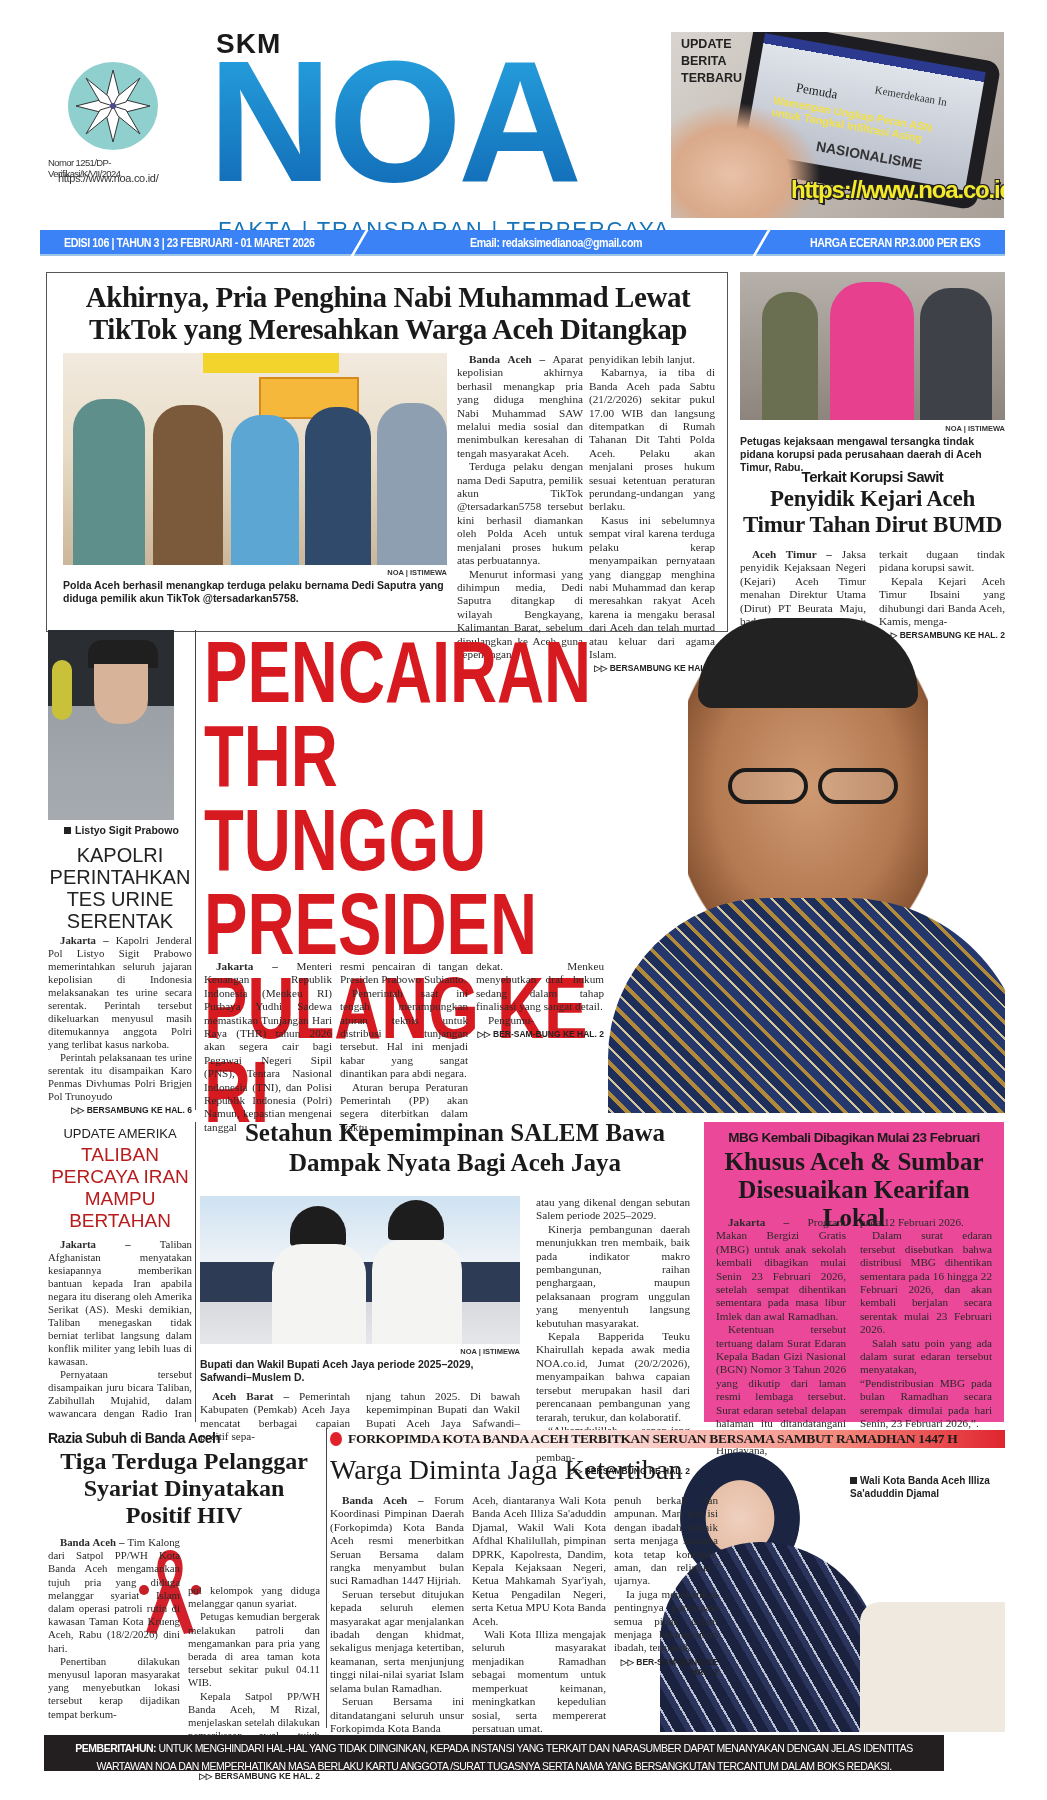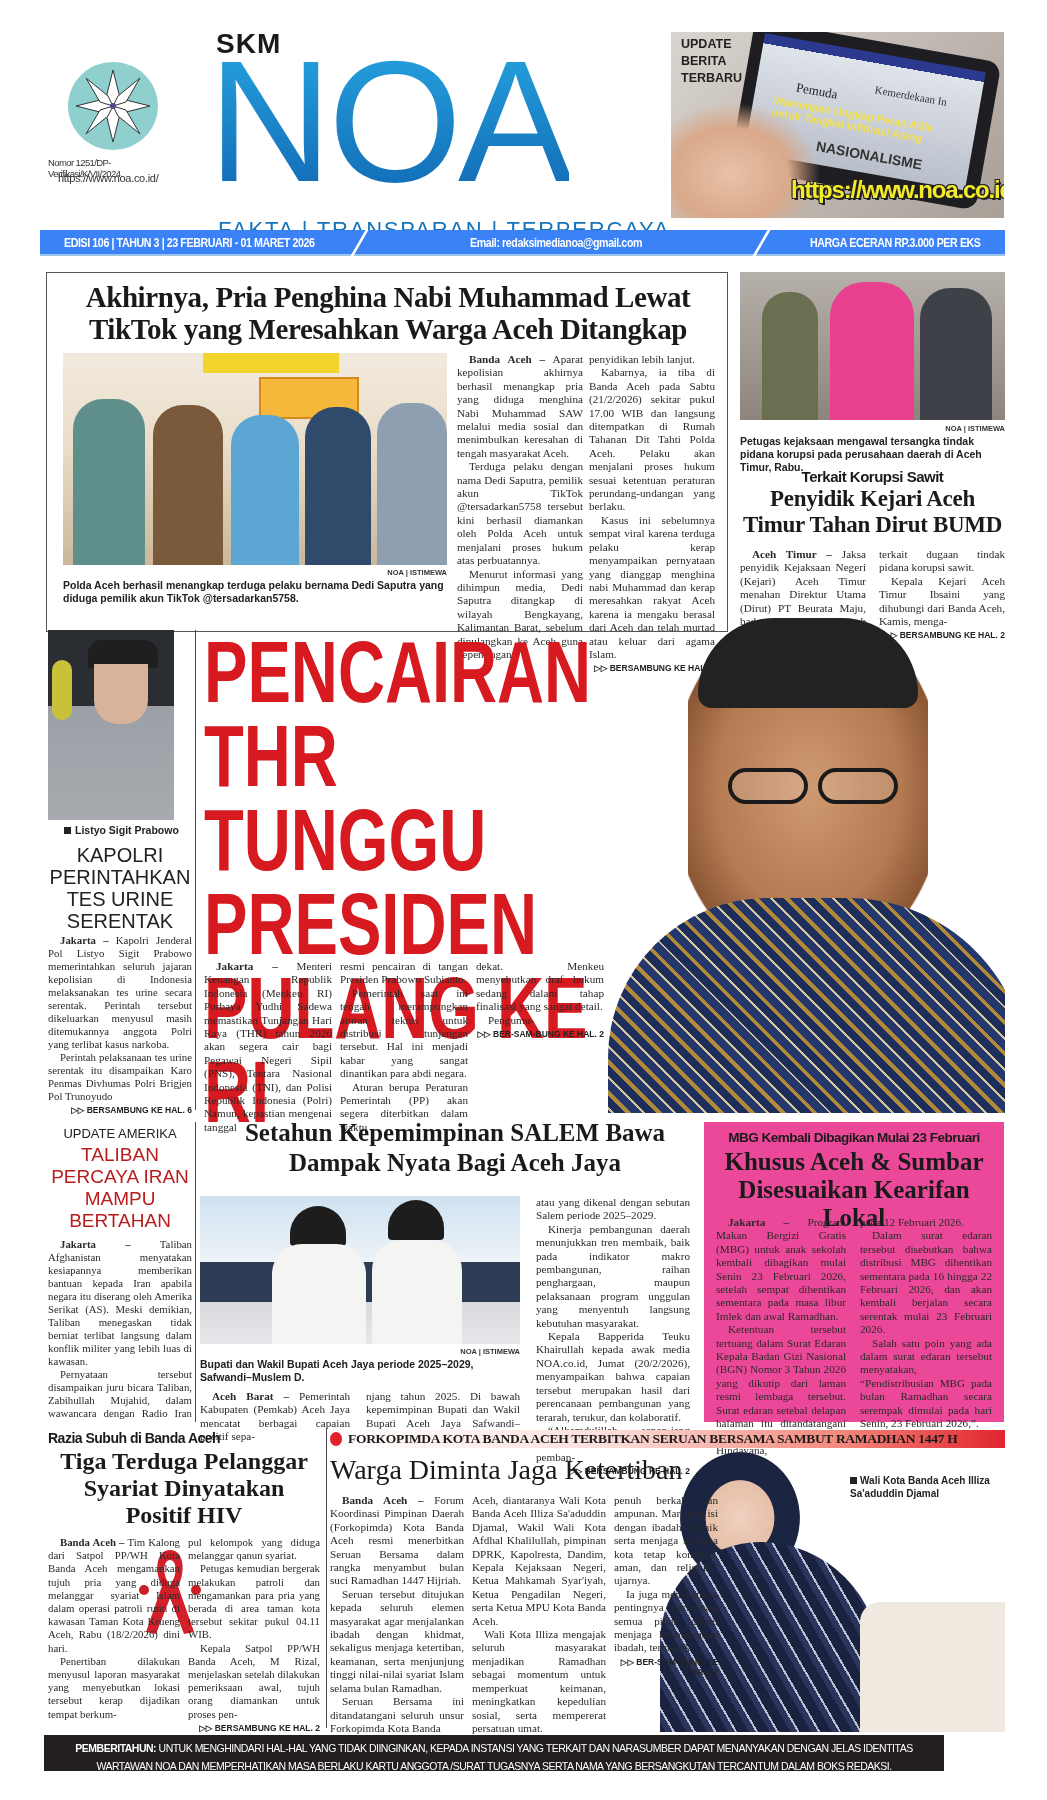--- a/index.html
+++ b/index.html
@@ -34,21 +34,21 @@
         <polygon points="18,72 40,54 45,44 32,48"></polygon>
         <polygon points="72,72 50,54 45,44 58,48"></polygon>
       </g>
       <circle cx="45" cy="44" r="3" fill="#4b4a8c"></circle>
     </svg>
   </div>
   <div class="abs sans" style="left:48px;top:157px;width:130px;font-size:9.5px;letter-spacing:-0.6px;color:#333">Nomor 1251/DP-Verifikasi/K/VII/2024</div>
   <div class="abs sans" style="left:58px;top:172px;font-size:11px;color:#333;letter-spacing:-0.3px">https://www.noa.co.id/</div>
 
   <div class="abs sans" style="left:216px;top:28px;font-size:28px;font-weight:bold;color:#1a1a1a;letter-spacing:1px">SKM</div>
-  <div class="abs sans" style="left:208px;top:36px;font-size:172px;font-weight:normal;line-height:170px;letter-spacing:-4px;color:#1580c8;background:linear-gradient(180deg,#27a4e0 0%,#1068b4 100%);-webkit-background-clip:text;background-clip:text;-webkit-text-fill-color:transparent">NOA</div>
+  <div class="abs sans" style="left:208px;top:36px;font-size:172px;font-weight:bold;line-height:170px;letter-spacing:-4px;color:#1580c8;background:linear-gradient(180deg,#27a4e0 0%,#1068b4 100%);-webkit-background-clip:text;background-clip:text;-webkit-text-fill-color:transparent">NOA</div>
   <div class="abs sans" style="left:218px;top:217px;font-size:22px;color:#1473b9;letter-spacing:1.8px">FAKTA | TRANSPARAN | TERPERCAYA</div>
 
   <div class="abs" style="left:671px;top:32px;width:333px;height:186px;background:linear-gradient(135deg,#d9d4cf 0%,#c6bfb8 40%,#a89f97 100%);overflow:hidden">
     <div class="abs" style="left:78px;top:0;width:250px;height:150px;background:#1e1e22;border-radius:14px;transform:rotate(10deg);transform-origin:30% 20%">
       <div class="abs" style="left:12px;top:12px;width:224px;height:120px;background:linear-gradient(180deg,#2b3a8f 0 10px,#dfe3ea 10px,#b9bfca 100%)">
         <div class="abs serif" style="left:40px;top:40px;font-size:13px;color:#222">Pemuda</div>
         <div class="abs serif" style="left:118px;top:30px;font-size:11px;color:#333">Kemerdekaan In</div>
         <div class="abs sans" style="left:20px;top:58px;width:190px;font-size:11px;font-weight:bold;color:#f2e14a;line-height:12px">Wamenpan Ungkap Peran ASN untuk Tangkal Infiltrasi Asing</div>
         <div class="abs sans" style="left:70px;top:94px;font-size:14px;font-weight:bold;color:#333">NASIONALISME</div>
       </div>
@@ -217,21 +217,21 @@
       <path d="M32 4 C18 4 16 26 24 40 L8 86 L18 88 L32 52 L46 88 L56 86 L40 40 C48 26 46 4 32 4 Z M32 14 C38 14 40 26 34 36 L32 40 L30 36 C24 26 26 14 32 14 Z" fill="#d3202a"></path>
       <circle cx="6" cy="44" r="5" fill="#c81f27"></circle>
         <circle cx="58" cy="44" r="5" fill="#c81f27"></circle>
     </svg>
   </div>
   <div class="col" id="s7c1" style="left:0;top:108px;width:132px">
       <p class="body ind" style="font-size: 10.8px; line-height: 13.2px;"><span class="lead">Banda Aceh –</span> Tim Kalong dari Satpol PP/WH Kota Banda Aceh mengamankan tujuh pria yang diduga melanggar syariat Islam dalam operasi patroli rutin di kawasan Taman Kota Krueng Aceh, Rabu (18/2/2026) dini hari.</p>
       <p class="body ind" style="font-size: 10.8px; line-height: 13.2px;">Penertiban dilakukan menyusul laporan masyarakat yang menyebutkan lokasi tersebut kerap dijadikan tempat berkum-</p>
     </div>
   <div class="col" id="s7c2" style="left:140px;top:108px;width:132px">
-      <p class="body" style="font-size: 10.8px; line-height: 13.2px;">pul kelompok yang diduga melanggar qanun syariat.</p>
+      <p class="body" style="font-size: 10.8px; line-height: 13.2px; margin-top: 48px;">pul kelompok yang diduga melanggar qanun syariat.</p>
       <p class="body ind" style="font-size: 10.8px; line-height: 13.2px;">Petugas kemudian bergerak melakukan patroli dan mengamankan para pria yang berada di area taman kota tersebut sekitar pukul 04.11 WIB.</p>
       <p class="body ind" style="font-size: 10.8px; line-height: 13.2px;">Kepala Satpol PP/WH Banda Aceh, M Rizal, menjelaskan setelah dilakukan pemeriksaan awal, tujuh orang diamankan untuk proses pen-</p>
       <div class="cont">▷▷ BERSAMBUNG KE HAL. 2</div>
     </div>
 </div>
 <div class="abs" style="left:326px;top:1428px;width:1px;height:300px;background:#444"></div>
 
 <div class="abs" style="left:330px;top:1428px;width:675px;height:305px">
   <div class="abs" style="left:0;top:2px;width:675px;height:18px;background:linear-gradient(90deg,#fff 0%,#fbe0dc 40%,#f48a7e 75%,#e0242e 100%)">
     <span style="position:absolute;left:0;top:2px;width:12px;height:14px;border-radius:50%;background:#e0202a"></span>

